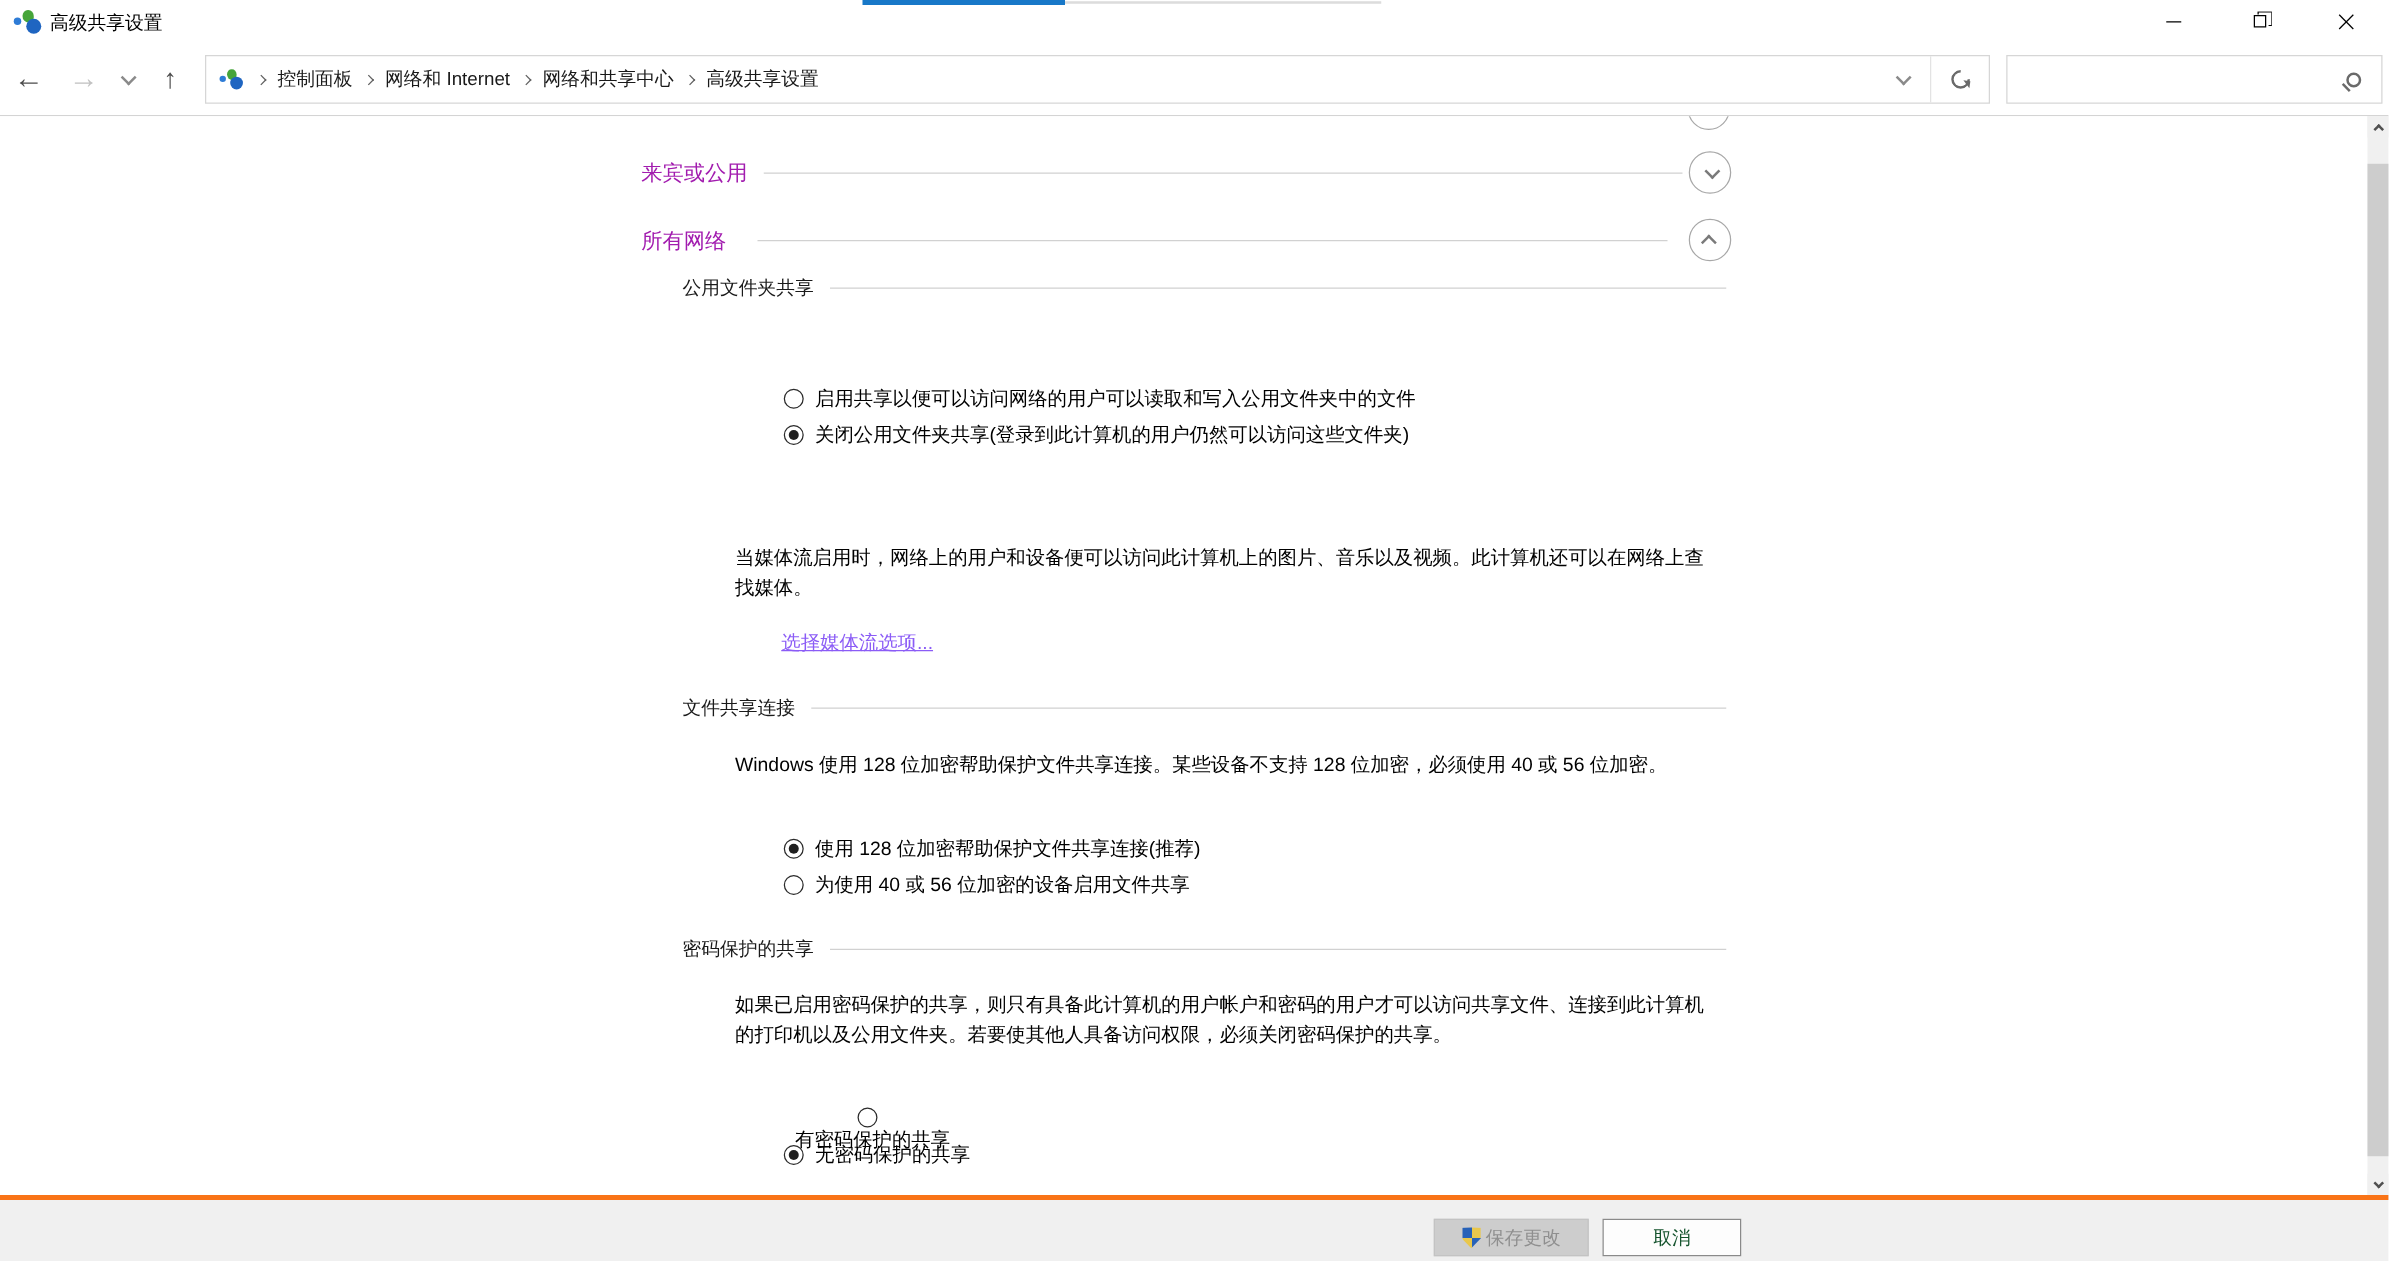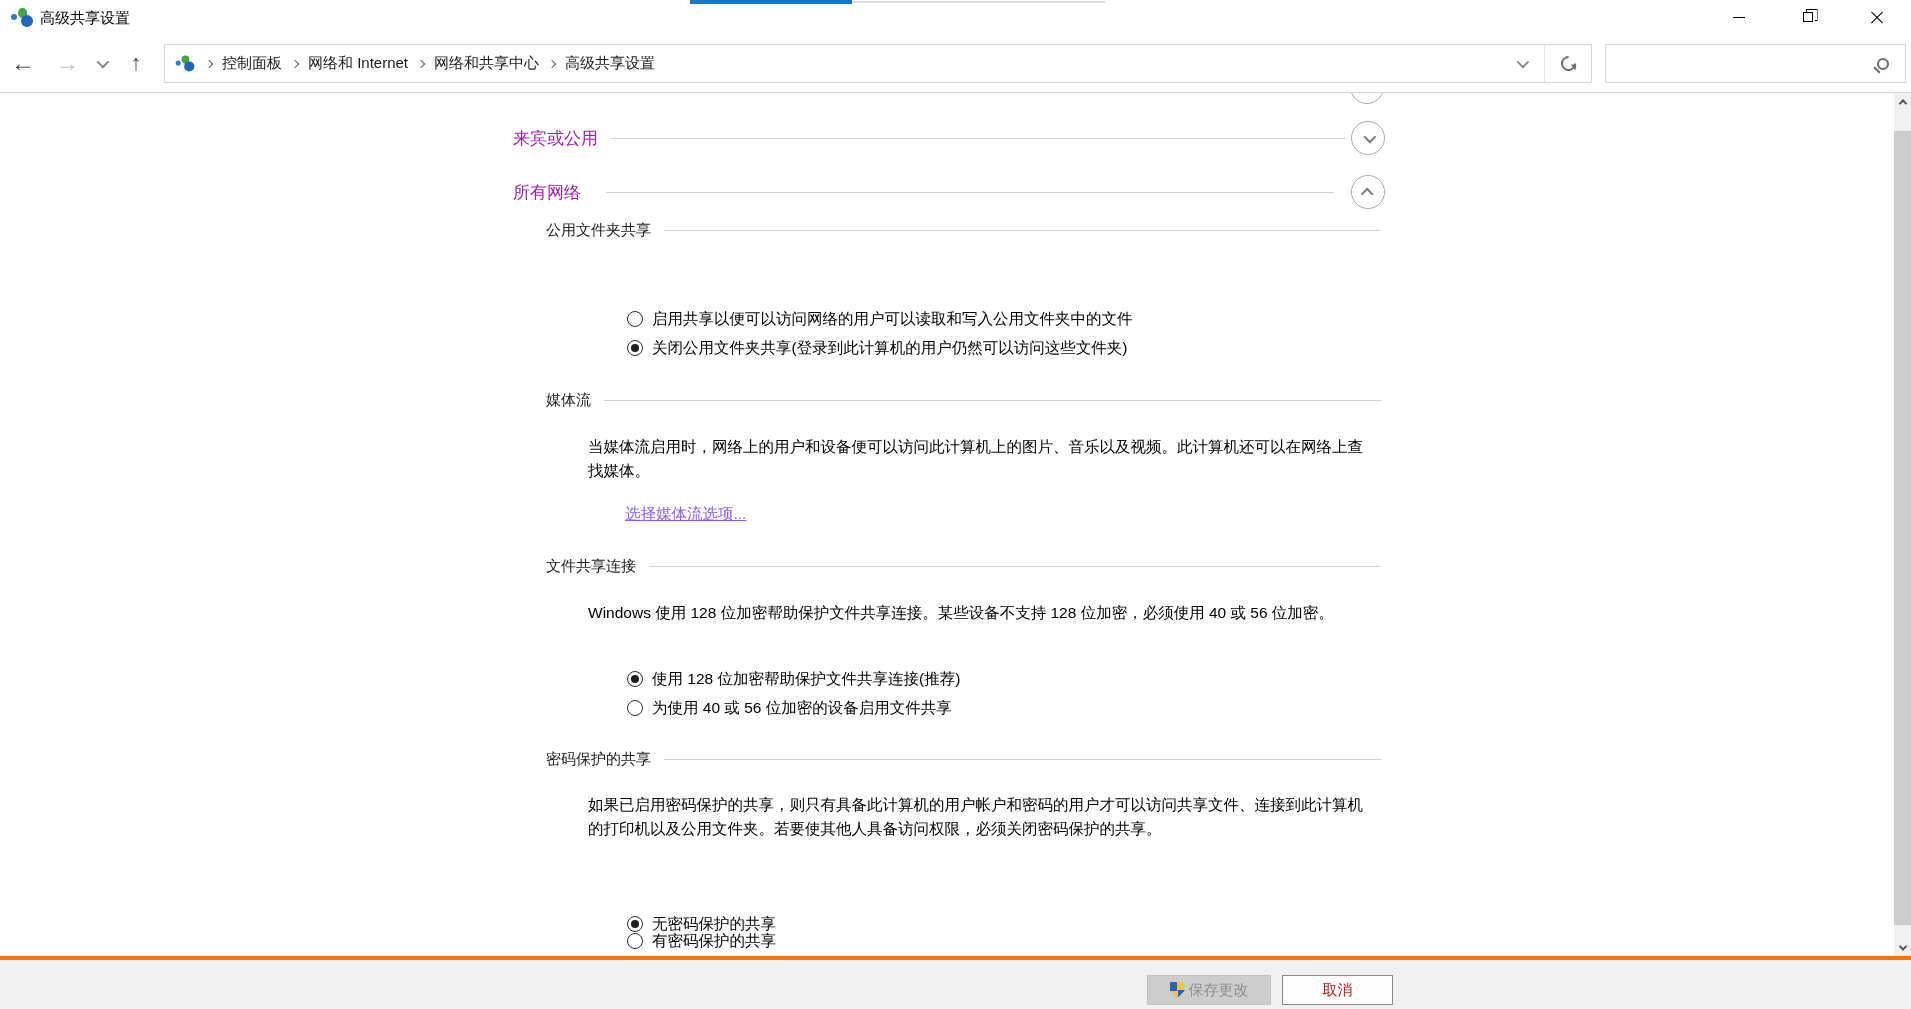--- a/index.html
+++ b/index.html
@@ -92,40 +92,40 @@
   .link { position: absolute; left: 625px; top: 411px; font-size: 15.5px; color: #8b5cf6; text-decoration: underline; cursor: pointer; background: none; border: none; }
 
   .radio-row { position: absolute; left: 627px; display: flex; align-items: center; height: 20px; }
   .radio { position: relative; width: 16px; height: 16px; border: 1px solid #2b2b2b; border-radius: 50%; background: #fff; flex: none; }
   .radio.checked::after { content: ""; position: absolute; left: 3px; top: 3px; width: 8px; height: 8px; border-radius: 50%; background: #1f1f1f; }
   .radio-label { margin-left: 9px; font-size: 15.5px; color: #000; white-space: nowrap; }
   .r-public-on  { top: 216px; }
   .r-public-off { top: 245px; }
   .r-128        { top: 576px; }
   .r-4056       { top: 605px; }
-  .r-pwd-on     { top: 838px; }
+  .r-pwd-on     { top: 793px; flex-direction: column; }
   .r-pwd-off    { top: 821px; }
 
   
   .scrollbar { position: absolute; right: 0; top: 93px; width: 17px; height: 863px; background: #f0f0f0; }
   .sb-arrow { position: absolute; left: 0; width: 17px; height: 17px; display: flex; align-items: center; justify-content: center; background: #f0f0f0; border: none; }
   .sb-up { top: 0; } .sb-down { bottom: 0; }
   .sb-chev { width: 6px; height: 6px; border-right: 2px solid #505050; border-bottom: 2px solid #505050; display: inline-block; }
   .sb-chev.up { transform: rotate(-135deg) translate(-1px,-1px); }
   .sb-chev.down { transform: rotate(45deg) translate(-1px,-1px); }
   .sb-thumb { position: absolute; left: 0; top: 38px; width: 17px; height: 794px; background: #cdcdcd; }
 
   
   .footer { position: absolute; left: 0; right: 0; bottom: 0; height: 53px; background: #f0f0f0; border-top: 4px solid #f97316; }
   .btn-save { position: absolute; left: 1147px; top: 15px; width: 124px; height: 30px; background: #cdcdcd; border: 1px solid #c3c3c3; color: #8f8f8f; font-size: 15px; display: flex; align-items: center; justify-content: center; gap: 4px; }
   .shield-icon { width: 15px; height: 17px; flex: none; display: inline-block;
     background: conic-gradient(#e9c74c 0 25%, #2862b8 0 50%, #e9c74c 0 75%, #2862b8 0 100%);
     clip-path: polygon(0% 4%, 50% 0%, 100% 4%, 100% 55%, 50% 100%, 0% 55%);
   }
-  .btn-cancel { position: absolute; left: 1282px; top: 15px; width: 111px; height: 30px; background: #fdfdfd; border: 1px solid #8a8a8a; color: #b91c1c; font-size: 15px; display: flex; align-items: center; justify-content: center; }
+  .btn-cancel { position: absolute; left: 1282px; top: 15px; width: 111px; height: 30px; background: #fdfdfd; border: 1px solid #8a8a8a; color: #14532d; font-size: 15px; display: flex; align-items: center; justify-content: center; }
 </style>
 </head>
 <body>
 
 <div class="window">
 
   <div class="titlebar">
     <span class="title-icon">
       <span class="net-icon"><span class="dot-small"></span><span class="dot-green"></span><span class="dot-blue"></span></span>
     </span>
@@ -217,24 +217,20 @@
     </div>
     <div class="radio-row r-public-on">
       <span class="radio"></span>
       <span class="radio-label">启用共享以便可以访问网络的用户可以读取和写入公用文件夹中的文件</span>
     </div>
     <div class="radio-row r-public-off">
       <span class="radio checked"></span>
       <span class="radio-label">关闭公用文件夹共享(登录到此计算机的用户仍然可以访问这些文件夹)</span>
     </div>
 
-    <div class="sub-row sub-media">
-      <span class="sub-title">媒体流</span>
-      <span class="hline"></span>
-    </div>
     <div class="para para-media">当媒体流启用时，网络上的用户和设备便可以访问此计算机上的图片、音乐以及视频。此计算机还可以在网络上查找媒体。</div>
     <button class="link">选择媒体流选项...</button>
 
     <div class="sub-row sub-file">
       <span class="sub-title">文件共享连接</span>
       <span class="hline"></span>
     </div>
     <div class="para para-file">Windows 使用 128 位加密帮助保护文件共享连接。某些设备不支持 128 位加密，必须使用 40 或 56 位加密。</div>
     <div class="radio-row r-128">
       <span class="radio checked"></span>

